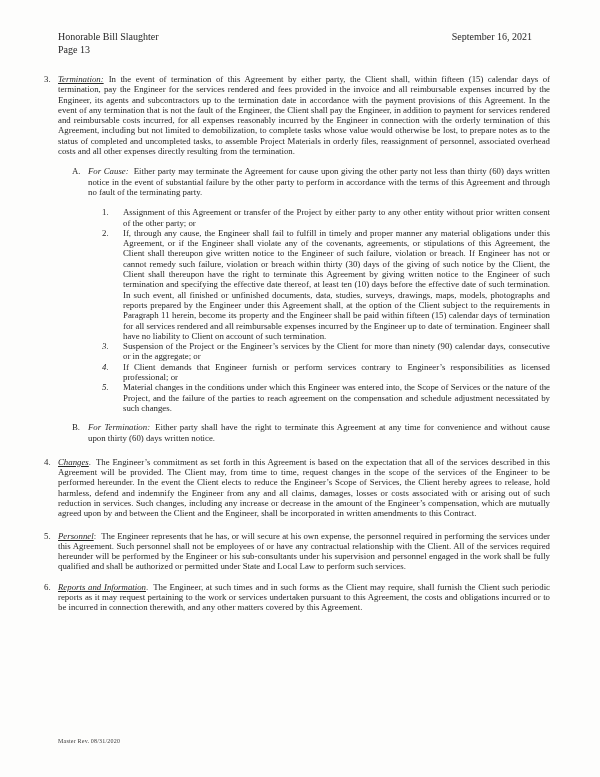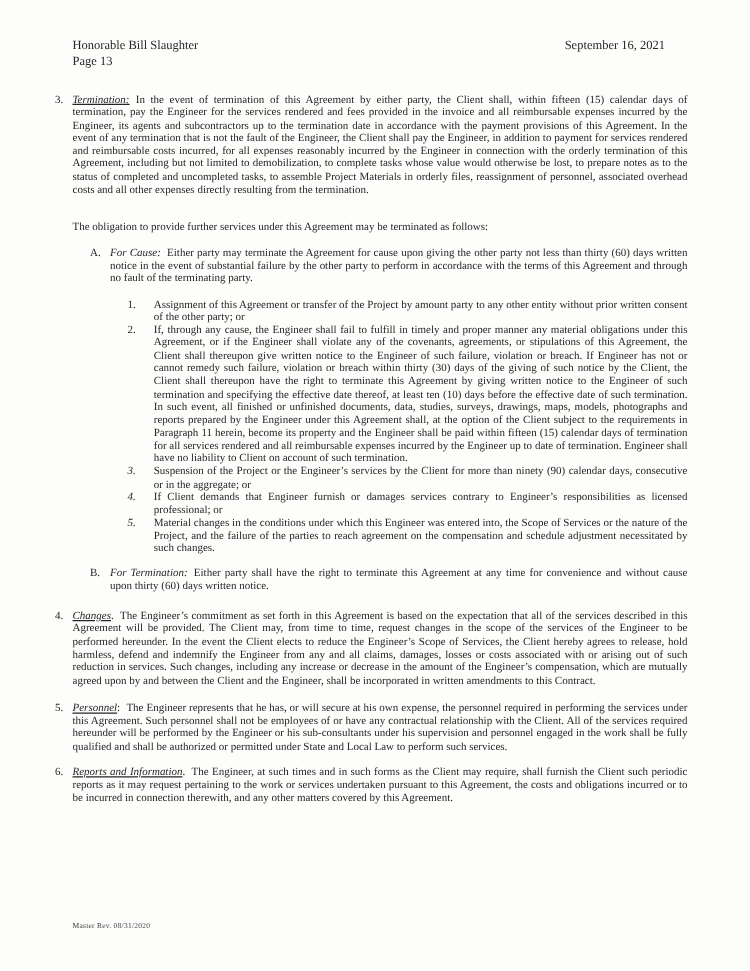--- a/index.html
+++ b/index.html
@@ -73,44 +73,43 @@
       <div class="date">September 16, 2021</div>
     </div>
 
     <div class="row l1 mt-body">
       <span class="num">3.</span>
       <div class="txt">
         <span class="u">Termination:</span><span class="sep"></span><span>In the event of termination of this Agreement by either party, the Client shall, within fifteen (15) calendar days of termination, pay the Engineer for the services rendered and fees provided in the invoice and all reimbursable expenses incurred by the Engineer, its agents and subcontractors up to the termination date in accordance with the payment provisions of this Agreement. In the event of any termination that is not the fault of the Engineer, the Client shall pay the Engineer, in addition to payment for services rendered and reimbursable costs incurred, for all expenses reasonably incurred by the Engineer in connection with the orderly termination of this Agreement, including but not limited to demobilization, to complete tasks whose value would otherwise be lost, to prepare notes as to the status of completed and uncompleted tasks, to assemble Project Materials in orderly files, reassignment of personnel, associated overhead costs and all other expenses directly resulting from the termination.</span>
       </div>
     </div>
 
-    <div class="plain mt-cont">The obligation to provide further services under this Agreement may be terminated as follows:</div>
 
     <div class="row l2 mt-item">
       <span class="num">A.</span>
       <div class="txt">
         <span class="i">For Cause:</span><span class="sep"></span><span>Either party may terminate the Agreement for cause upon giving the other party not less than thirty (60) days written notice in the event of substantial failure by the other party to perform in accordance with the terms of this Agreement and through no fault of the terminating party.</span>
       </div>
     </div>
 
     <div class="row l3 mt-item">
       <span class="num">1.</span>
-      <div class="txt">Assignment of this Agreement or transfer of the Project by amount party to any other entity without prior written consent of the other party; or</div>
+      <div class="txt">Assignment of this Agreement or transfer of the Project by either party to any other entity without prior written consent of the other party; or</div>
     </div>
     <div class="row l3">
       <span class="num">2.</span>
       <div class="txt">If, through any cause, the Engineer shall fail to fulfill in timely and proper manner any material obligations under this Agreement, or if the Engineer shall violate any of the covenants, agreements, or stipulations of this Agreement, the Client shall thereupon give written notice to the Engineer of such failure, violation or breach. If Engineer has not or cannot remedy such failure, violation or breach within thirty (30) days of the giving of such notice by the Client, the Client shall thereupon have the right to terminate this Agreement by giving written notice to the Engineer of such termination and specifying the effective date thereof, at least ten (10) days before the effective date of such termination. In such event, all finished or unfinished documents, data, studies, surveys, drawings, maps, models, photographs and reports prepared by the Engineer under this Agreement shall, at the option of the Client subject to the requirements in Paragraph 11 herein, become its property and the Engineer shall be paid within fifteen (15) calendar days of termination for all services rendered and all reimbursable expenses incurred by the Engineer up to date of termination. Engineer shall have no liability to Client on account of such termination.</div>
     </div>
     <div class="row l3">
       <span class="num i">3.</span>
       <div class="txt">Suspension of the Project or the Engineer’s services by the Client for more than ninety (90) calendar days, consecutive or in the aggregate; or</div>
     </div>
     <div class="row l3">
       <span class="num i">4.</span>
-      <div class="txt">If Client demands that Engineer furnish or damages services contrary to Engineer’s responsibilities as licensed professional; or</div>
+      <div class="txt">If Client demands that Engineer furnish or perform services contrary to Engineer’s responsibilities as licensed professional; or</div>
     </div>
     <div class="row l3">
       <span class="num i">5.</span>
       <div class="txt">Material changes in the conditions under which this Engineer was entered into, the Scope of Services or the nature of the Project, and the failure of the parties to reach agreement on the compensation and schedule adjustment necessitated by such changes.</div>
     </div>
 
     <div class="row l2 mt-b">
       <span class="num">B.</span>
       <div class="txt">
         <span class="i">For Termination:</span><span class="sep"></span><span>Either party shall have the right to terminate this Agreement at any time for convenience and without cause upon thirty (60) days written notice.</span>

